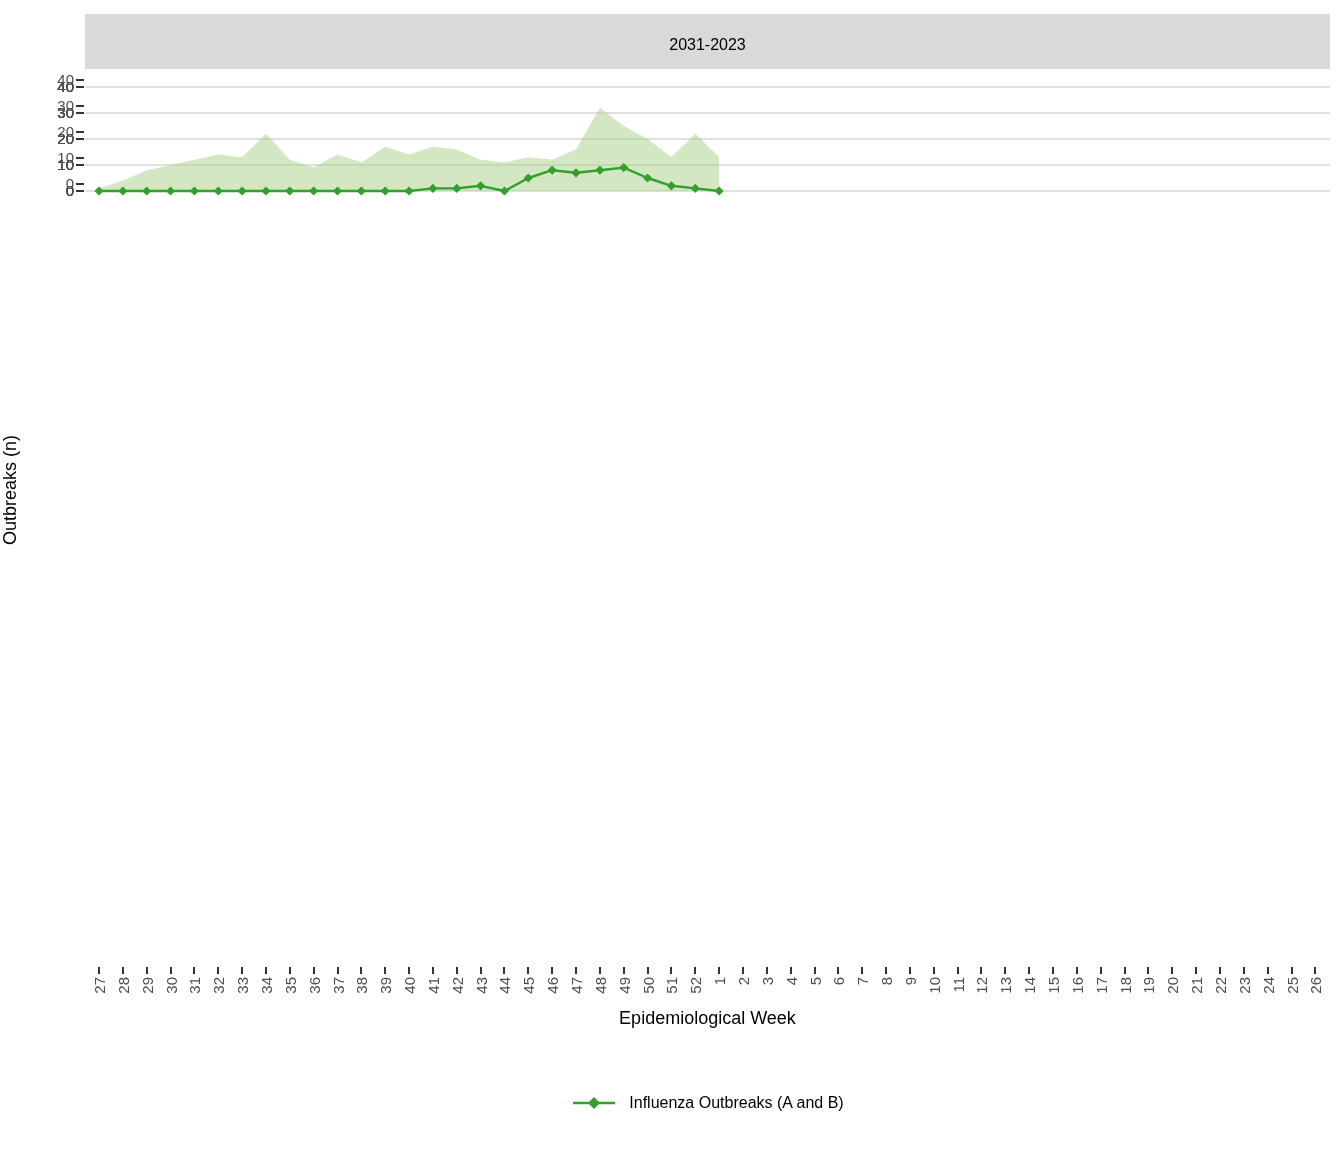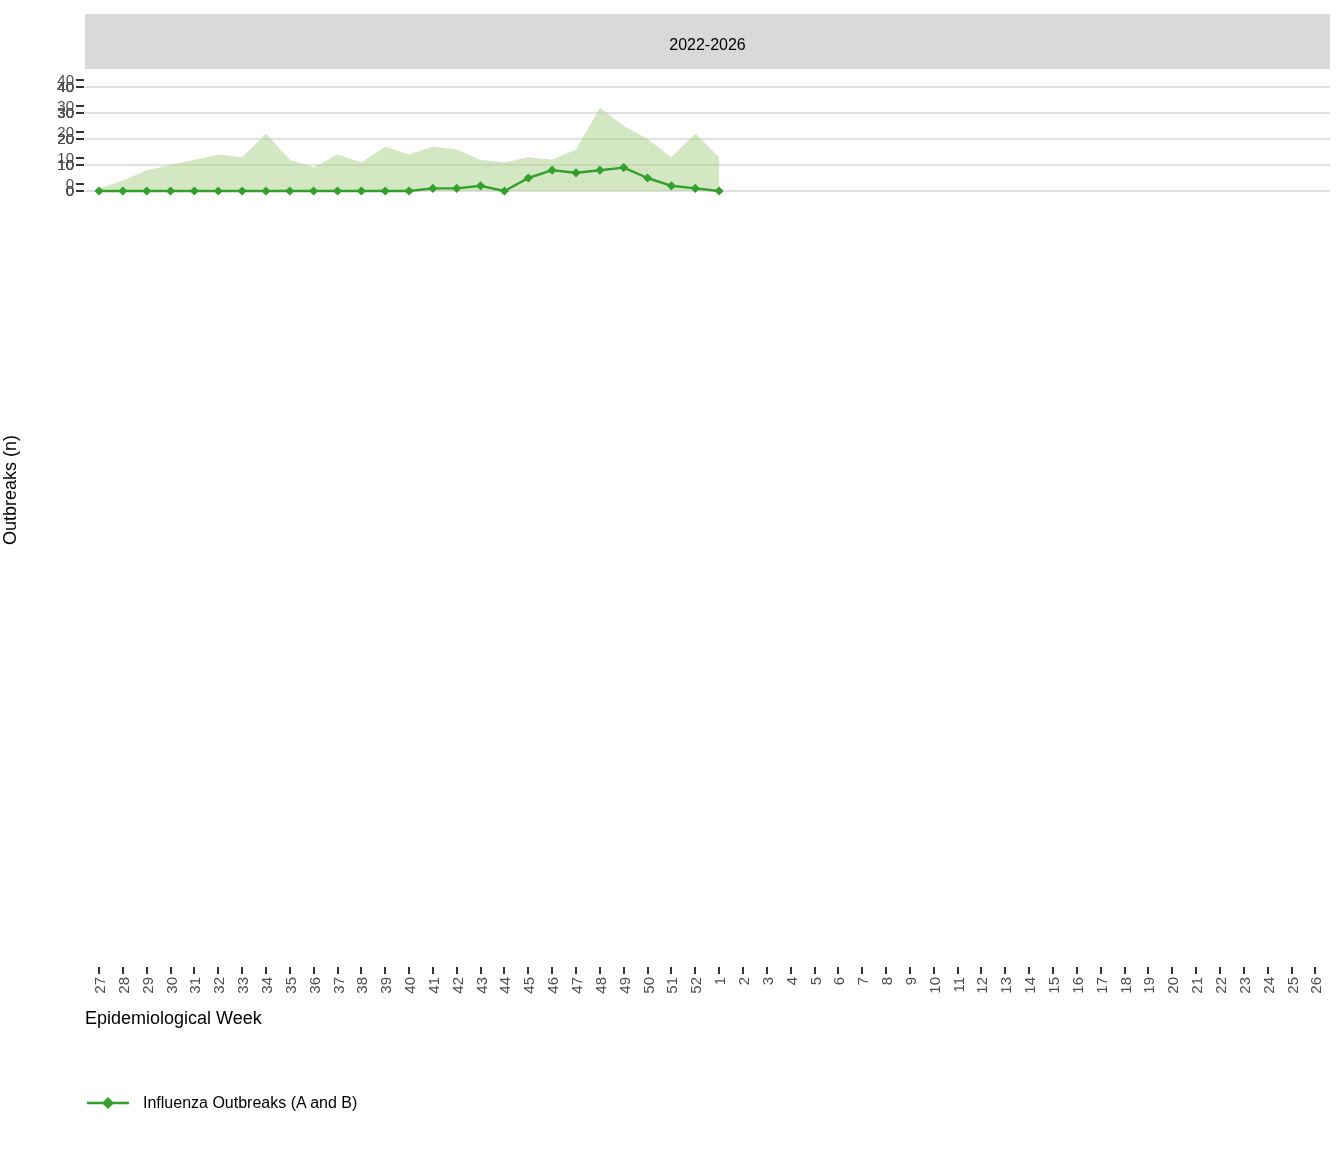--- a/index.html
+++ b/index.html
@@ -11,26 +11,26 @@
   .ytick-label{position:absolute;width:34px;text-align:right;font-size:15px;color:#4d4d4d;line-height:18px;}
   .ytick-mark{position:absolute;width:8px;height:2px;background:#333333;}
   .panel-col{position:absolute;left:85px;top:0;width:1245px;}
   .strip{height:48px;background:#d9d9d9;display:flex;align-items:center;justify-content:center;}
   .strip-label{font-size:16px;color:#000;}
   .plot{display:block;background:#ffffff;}
   .axis-row{position:absolute;left:0;top:967px;width:1344px;height:44px;}
   .xtick-mark{position:absolute;top:0;width:2px;height:7px;background:#333333;}
   .xtick-label{position:absolute;top:10px;font-size:15px;color:#4d4d4d;white-space:nowrap;
                transform:rotate(-90deg) translate(-100%,-50%);transform-origin:0 0;line-height:15px;}
-  .x-title{position:absolute;left:85px;top:1008px;width:1245px;text-align:left;
+  .x-title{position:absolute;left:85px;top:1008px;width:1245px;text-align:center;
            font-size:18px;color:#000;}
   .y-title{position:absolute;left:10px;top:490px;font-size:18px;color:#000;white-space:nowrap;
            transform:rotate(-90deg) translate(-50%,-50%);transform-origin:0 0;line-height:18px;}
   .legend{position:absolute;left:85px;top:1075px;width:1245px;height:56px;
-          display:flex;align-items:center;justify-content:flex-start;gap:85px;}
+          display:flex;align-items:center;justify-content:center;gap:85px;}
   .legend-item{display:flex;align-items:center;gap:12px;}
   .legend-label{font-size:16px;color:#000;}
   .legend-swatch{width:30px;height:40px;}
 </style>
 </head>
 <body>
 
 <div class="fig">
   <div class="facets" id="facets">
       <div class="facet-row">
@@ -353,21 +353,21 @@
           <div class="ytick-mark" style="left: 76px; top: 143px;"></div>
           <div class="ytick-label" style="left: 40px; top: 109px;">20</div>
           <div class="ytick-mark" style="left: 76px; top: 117px;"></div>
           <div class="ytick-label" style="left: 40px; top: 83px;">30</div>
           <div class="ytick-mark" style="left: 76px; top: 91px;"></div>
           <div class="ytick-label" style="left: 40px; top: 57px;">40</div>
           <div class="ytick-mark" style="left: 76px; top: 65px;"></div>
         </div>
         <div class="panel-col">
           <div class="strip">
-            <span class="strip-label">2022-2026</span>
+            <span class="strip-label">2031-2023</span>
           </div>
           <svg class="plot" width="1245" height="137" viewBox="0 0 1245 137">
             <line x1="0" y1="122" x2="1245" y2="122" stroke="#d6d6d6" stroke-width="1.7"></line>
             <line x1="0" y1="96" x2="1245" y2="96" stroke="#d6d6d6" stroke-width="1.7"></line>
             <line x1="0" y1="70" x2="1245" y2="70" stroke="#d6d6d6" stroke-width="1.7"></line>
             <line x1="0" y1="44" x2="1245" y2="44" stroke="#d6d6d6" stroke-width="1.7"></line>
             <line x1="0" y1="18" x2="1245" y2="18" stroke="#d6d6d6" stroke-width="1.7"></line>
             <path d="M14.0,122 L14.0,119.4 L37.9,111.6 L61.7,101.2 L85.6,96.0 L109.4,90.8 L133.3,85.6 L157.1,88.2 L181.0,64.8 L204.8,90.8 L228.7,98.6 L252.5,85.6 L276.4,93.4 L300.2,77.8 L324.1,85.6 L347.9,77.8 L371.8,80.4 L395.6,90.8 L419.5,93.4 L443.3,88.2 L467.2,90.8 L491.0,80.4 L514.9,38.8 L538.7,57.0 L562.6,70.0 L586.4,88.2 L610.3,64.8 L634.1,88.2 L634.1,122 Z" fill="rgba(168,208,134,0.5)" stroke="none"></path>
             <polyline points="14.0,122.0 37.9,122.0 61.7,122.0 85.6,122.0 109.4,122.0 133.3,122.0 157.1,122.0 181.0,122.0 204.8,122.0 228.7,122.0 252.5,122.0 276.4,122.0 300.2,122.0 324.1,122.0 347.9,119.4 371.8,119.4 395.6,116.8 419.5,122.0 443.3,109.0 467.2,101.2 491.0,103.8 514.9,101.2 538.7,98.6 562.6,109.0 586.4,116.8 610.3,119.4 634.1,122.0" fill="none" stroke="#33a02c" stroke-width="2.4" stroke-linejoin="round" stroke-linecap="round"></polyline>
             <path d="M14,117.4 L18.6,122 L14,126.6 L9.4,122 Z" fill="#33a02c"></path>

